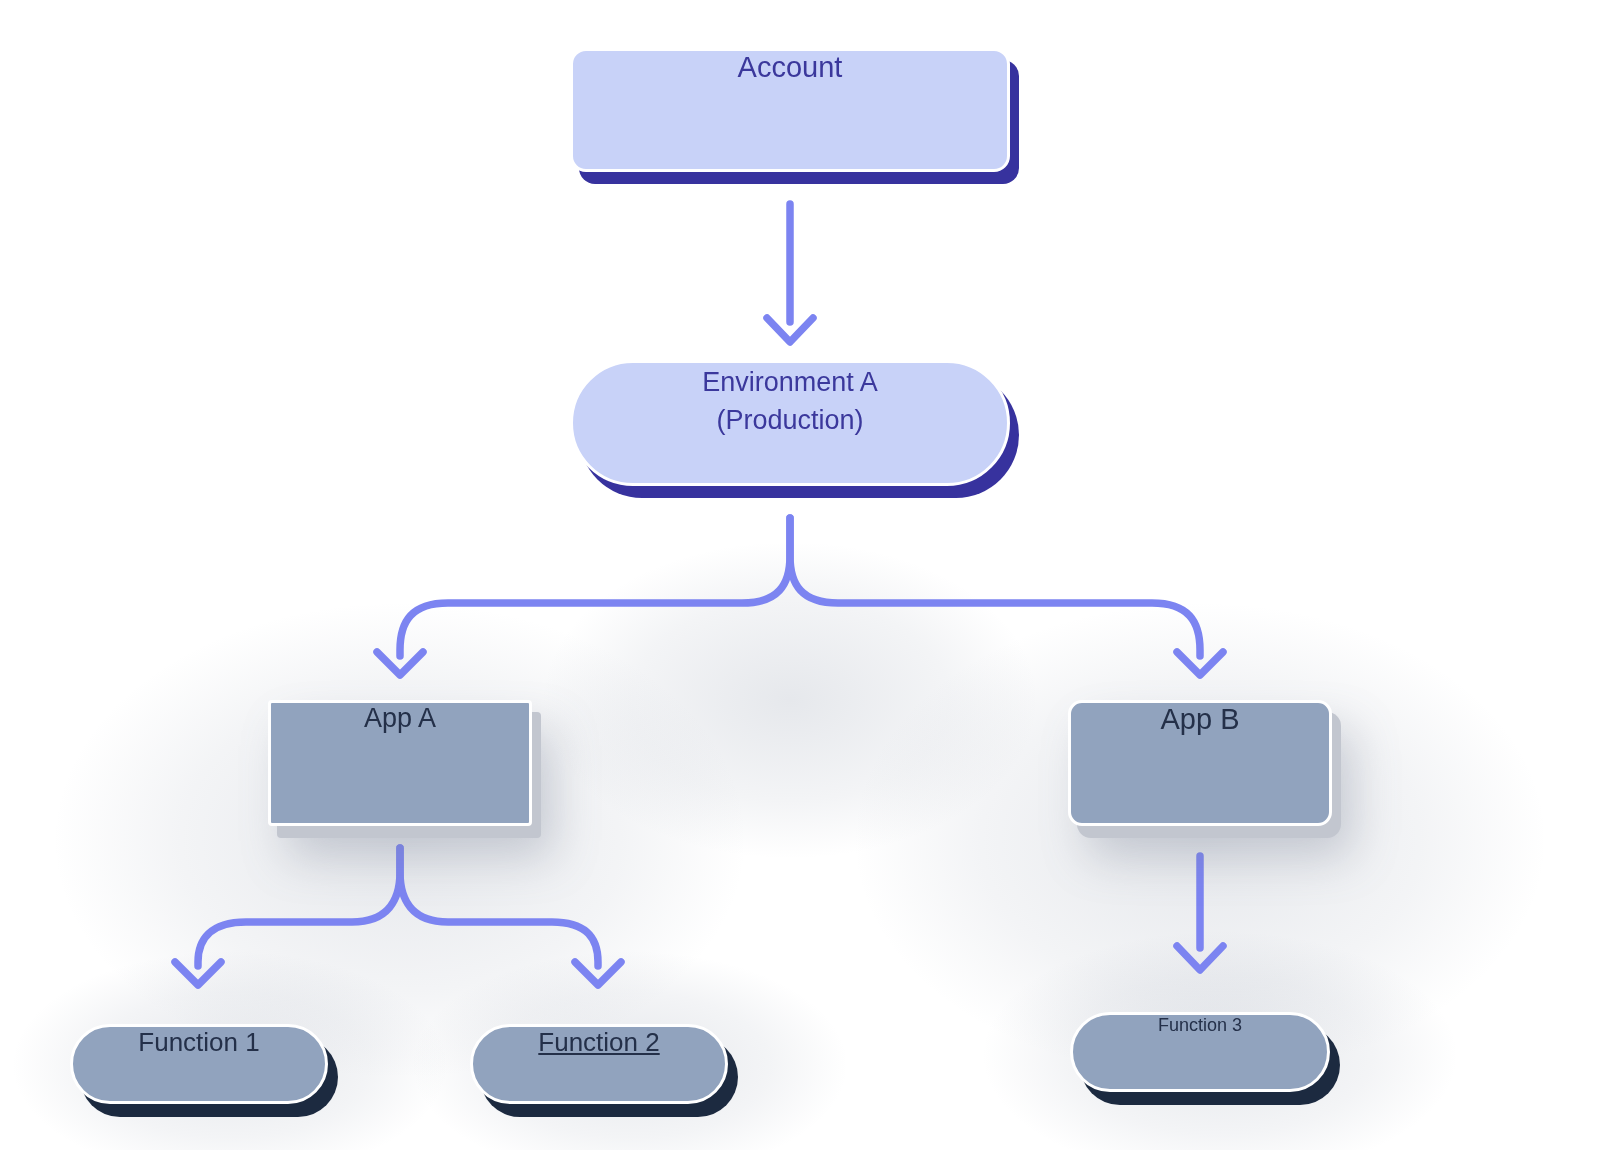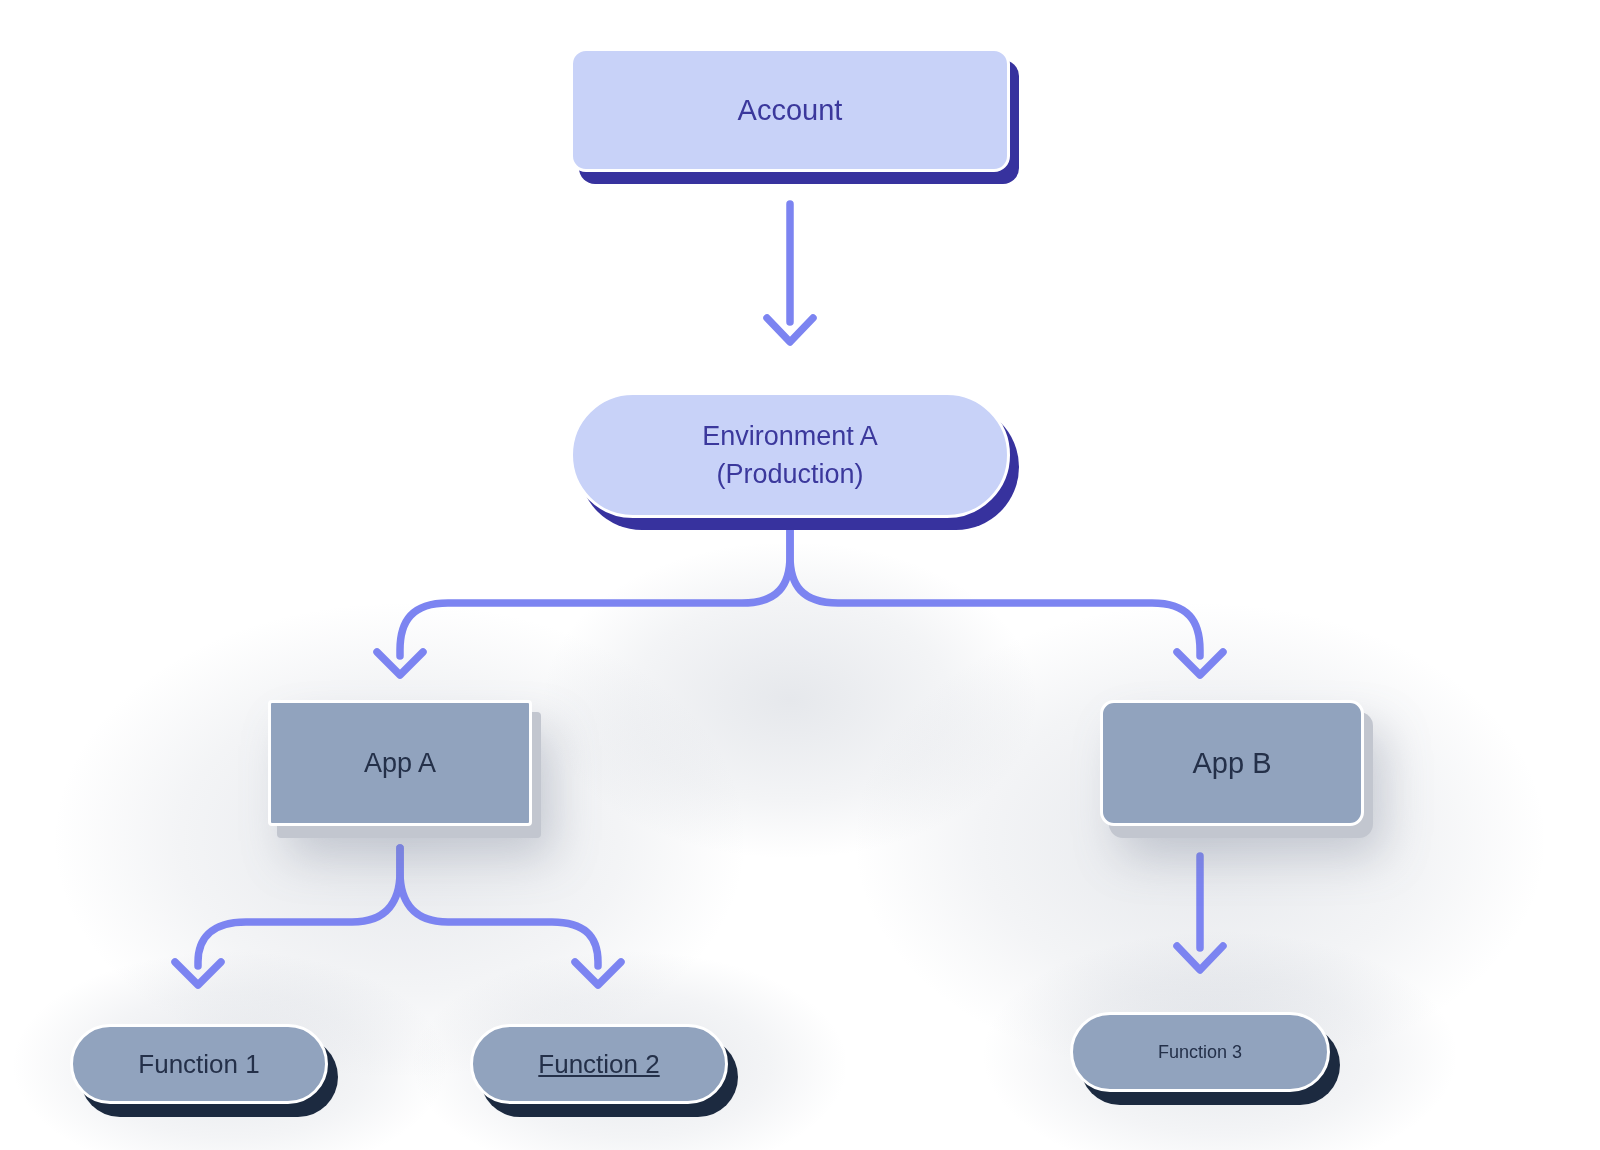--- a/index.html
+++ b/index.html
@@ -26,40 +26,40 @@
   #fog-app-a{left:50px;top:600px;width:700px;height:480px;}
   #fog-app-b{left:850px;top:600px;width:700px;height:480px;}
   #fog-fn-1{left:10px;top:950px;width:440px;height:230px;}
   #fog-fn-2{left:410px;top:950px;width:440px;height:230px;}
   #fog-fn-3{left:980px;top:930px;width:480px;height:250px;}
 
   svg.edges{position:absolute;left:0;top:0;z-index:2;}
   svg.edges path{fill:none;stroke:var(--arrow);stroke-width:7.5;stroke-linecap:round;stroke-linejoin:round;}
 
   .node{
-    position:absolute;z-index:3;display:flex;align-items:center;justify-content:center;
+    position:absolute;z-index:3;display:flex;justify-content:center;
     text-align:center;box-sizing:border-box;border:3px solid var(--node-border);
   }
   .node.lavender{
     background:var(--lavender-fill);color:var(--indigo-text);
     box-shadow:9px 12px 0 0 var(--indigo-shadow);
   }
   .node.slate-app{
     background:var(--slate-fill);color:var(--slate-text);
     box-shadow:9px 12px 0 0 var(--app-shadow), 20px 30px 45px rgba(120,130,150,0.35);
   }
   .node.slate-fn{
     background:var(--slate-fill);color:var(--slate-text);
     box-shadow:10px 13px 0 0 var(--navy-shadow);
     margin-top:8px;
   }
   #node-account{left:570px;top:48px;width:440px;height:124px;border-radius:16px;font-size:29px;}
-  #node-environment{left:570px;top:392px;width:440px;height:126px;border-radius:63px;font-size:27px;line-height:38px;}
+  #node-environment{left:570px;top:360px;width:440px;height:126px;border-radius:63px;font-size:27px;line-height:38px;}
   #node-app-a{left:268px;top:700px;width:264px;height:126px;border-radius:4px;font-size:27px;}
-  #node-app-b{left:1100px;top:700px;width:264px;height:126px;border-radius:14px;font-size:29px;}
+  #node-app-b{left:1068px;top:700px;width:264px;height:126px;border-radius:14px;font-size:29px;}
   #node-function-1{left:70px;top:1016px;width:258px;height:80px;border-radius:40px;font-size:26px;}
   #node-function-2{left:470px;top:1016px;width:258px;height:80px;border-radius:40px;font-size:26px;text-decoration:underline;}
   #node-function-3{left:1070px;top:1004px;width:260px;height:80px;border-radius:40px;font-size:18px;}
   .label{display:block;}
 </style>
 </head>
 <body>
 
 <div class="canvas">
 

